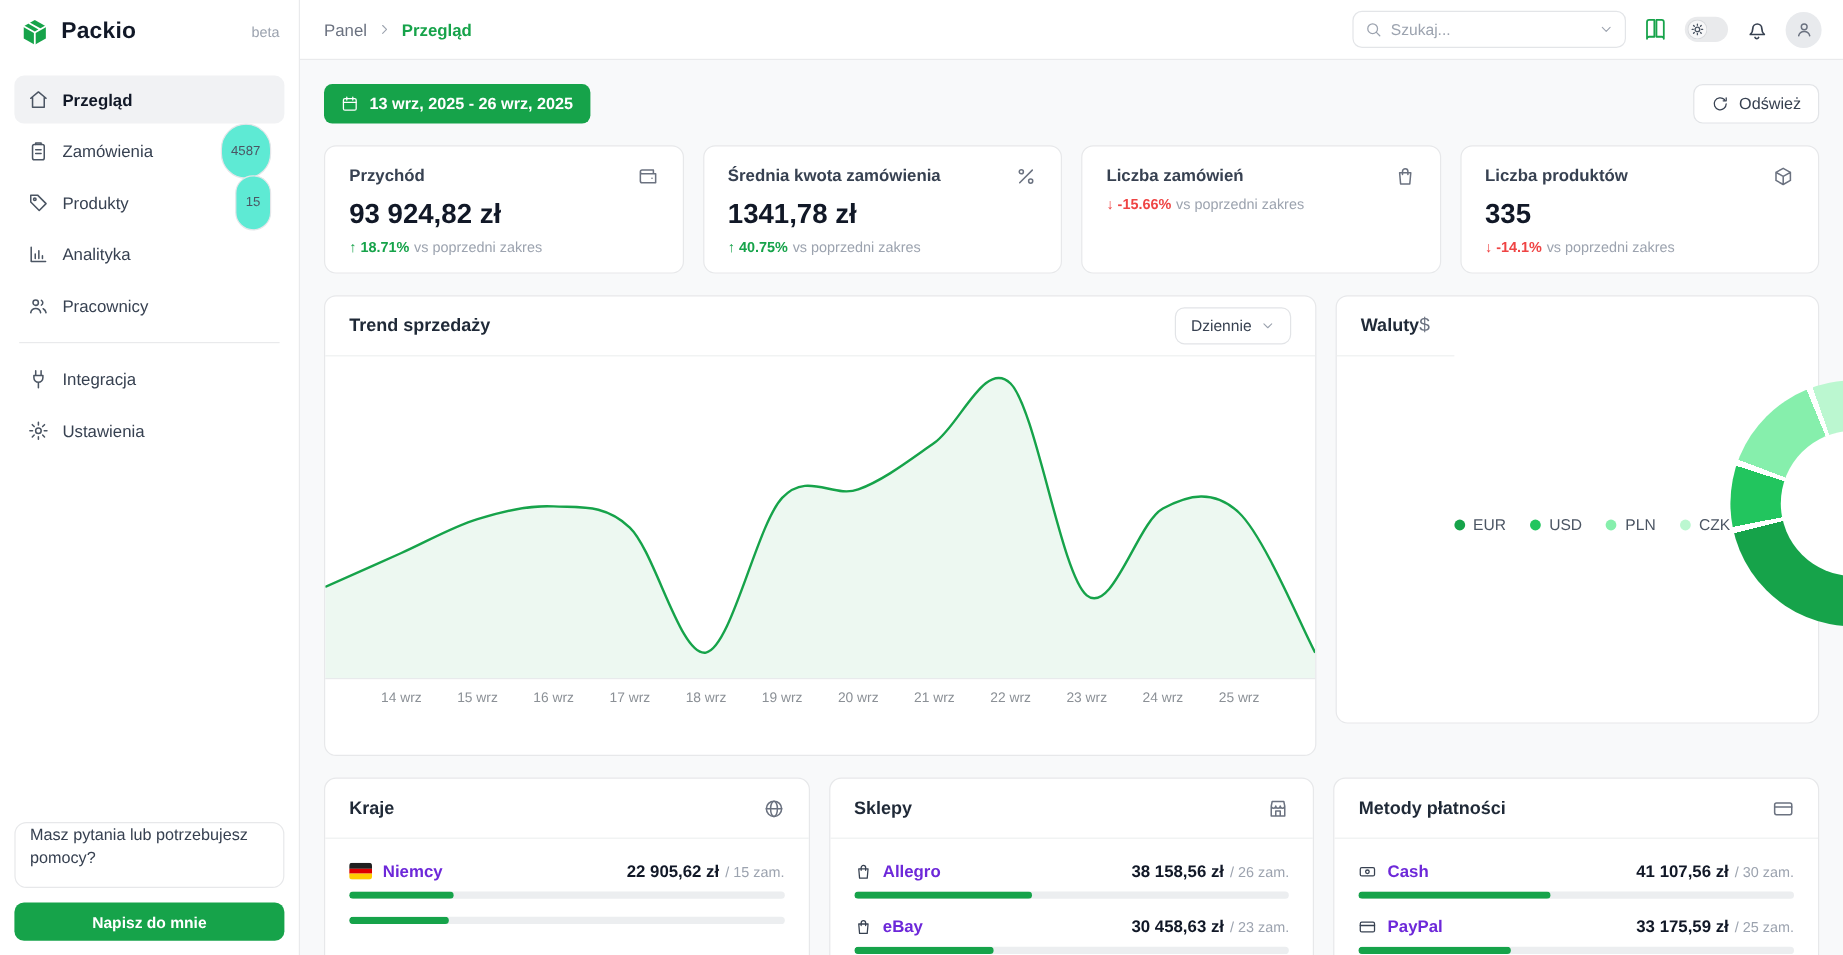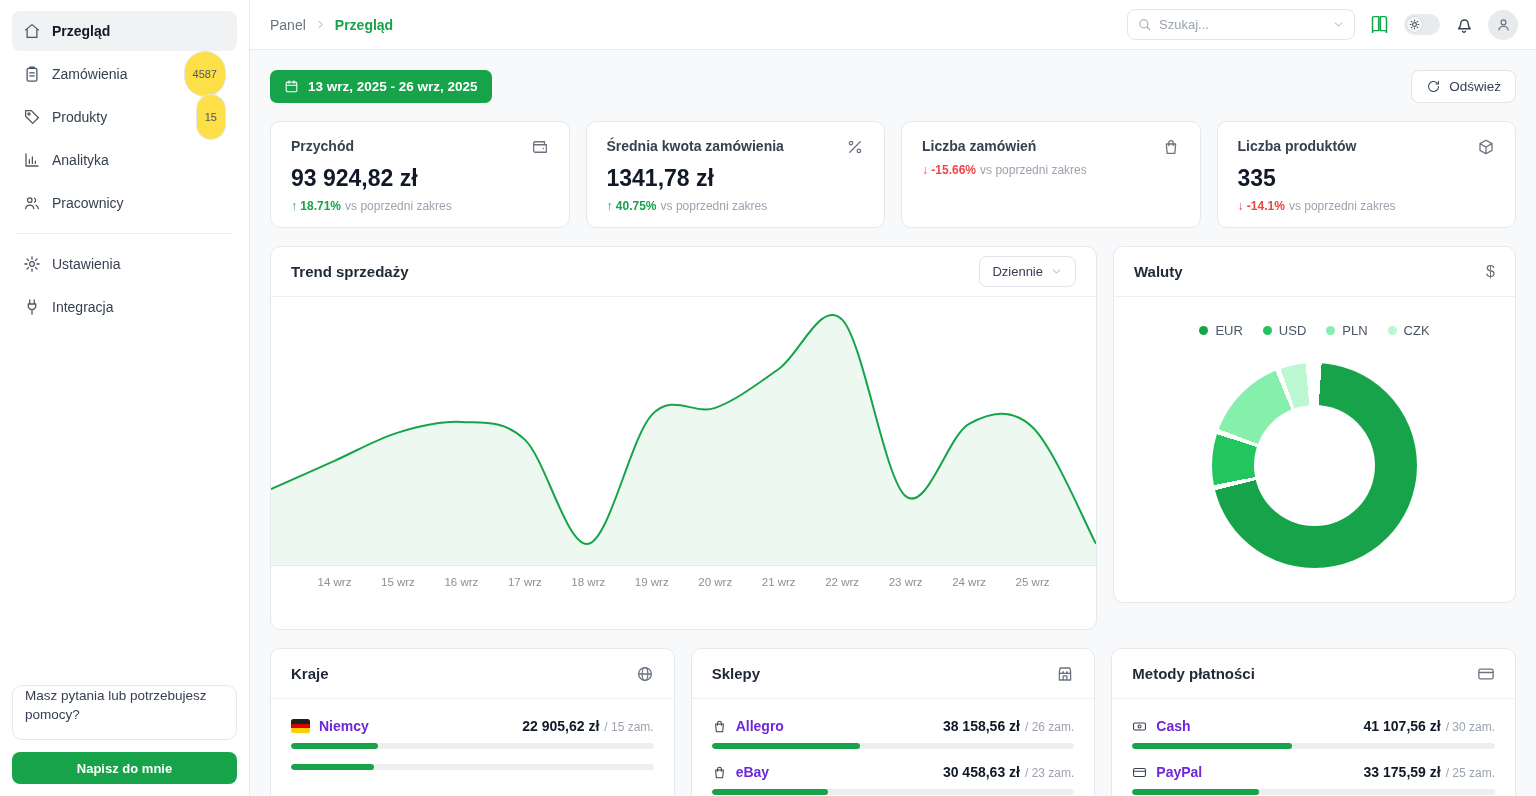--- a/index.html
+++ b/index.html
@@ -8,21 +8,21 @@
 
   
   .sidebar { width:250px; min-width:250px; background:#fff; border-right:1px solid #e9eaec; display:flex; flex-direction:column; height:796px; }
   .logo-row { display:flex; align-items:center; gap:9px; padding:14px 16px 12px 16px; }
   .logo-badge { margin-left:auto; font-size:12px; color:#9ca3af; }
   .logo-name { font-size:19px; font-weight:700; color:#111827; letter-spacing:.2px; }
   .nav { flex:1; padding-top:8px; }
   .nav-item { display:flex; align-items:center; gap:11px; height:40px; margin:3px 12px; padding:0 11px; border-radius:8px; font-size:14px; color:#374151; cursor:pointer; }
   .nav-item .ic { color:#4b5563; }
   .nav-item.active { background:#f1f2f4; font-weight:700; color:#111827; }
-  .nav-badge { margin-left:auto; font-size:11px; color:#4b5563; border:1px solid #e4e6e9; background:#fde047; border-radius:999px; padding:16px 8px; }
+  .nav-badge { margin-left:auto; font-size:11px; color:#4b5563; border:1px solid #e4e6e9; background:#5eead4; border-radius:999px; padding:16px 8px; }
   .nav-divider { height:1px; background:#e9eaec; margin:10px 16px; }
   .help-wrap { padding:12px; }
   .help-box { border:1px solid #e7e8ea; border-radius:10px; padding:0 12px 14px 12px; font-size:13.5px; color:#374151; line-height:1.45; }
   .help-btn { margin-top:12px; width:100%; height:32px; border:none; border-radius:8px; background:var(--accent,#16a34a); color:#fff; font-size:13px; font-weight:700; cursor:pointer; font-family:inherit; }
 
   
   .main { flex:1; display:flex; flex-direction:column; min-width:0; }
   .topbar { height:50px; min-height:50px; background:#fff; border-bottom:1px solid #e9eaec; display:flex; align-items:center; padding:0 18px 0 20px; }
   .crumbs { display:flex; align-items:center; gap:8px; font-size:14px; }
   .crumb-root { color:#6b7280; cursor:pointer; }
@@ -59,21 +59,21 @@
   .card-title { font-size:15px; font-weight:700; color:#1f2937; }
   .head-ic { color:#6b7280; }
 
   .trend-card { height:384px; display:flex; flex-direction:column; }
   .period-btn { display:flex; align-items:center; gap:7px; border:1px solid #e2e4e7; background:#fff; border-radius:8px; height:31px; padding:0 12px; font-size:13px; color:#374151; cursor:pointer; font-family:inherit; }
   .trend-body { position:relative; height:268px; overflow:hidden; }
   .trend-body svg { display:block; width:100%; height:100%; }
   .xlabels { position:relative; height:37px; border-top:1px solid #e8eaec; overflow:hidden; }
   .xlabels span { position:absolute; top:10px; transform:translateX(-50%); font-size:11.5px; color:#8b9096; white-space:nowrap; }
 
-  .cur-card { height:357px; display:flex; flex-direction:column; }
+  .cur-card { height:357px; display:flex; flex-direction:row; }
   .dollar-glyph { font-size:16px; color:#6b7280; font-weight:500; }
   .legend { display:flex; justify-content:center; gap:20px; margin-top:26px; }
   .legend-item { display:flex; align-items:center; gap:7px; font-size:13px; color:#4b5563; cursor:pointer; }
   .legend-dot { width:9px; height:9px; border-radius:50%; background:#ccc; }
   .donut-wrap { flex:1; display:flex; align-items:center; justify-content:center; }
   .donut { width:205px; height:205px; border-radius:50%; position:relative; margin-bottom:10px; }
   .donut::after { content:""; position:absolute; inset:42px; background:#fff; border-radius:50%; }
 
   .bottom-grid { display:grid; grid-template-columns:repeat(3,1fr); gap:16px; }
   .list-card { height:220px; }
@@ -95,20 +95,30 @@
   .ic svg { width:18px; height:18px; stroke:currentColor; fill:none; stroke-width:1.7; stroke-linecap:round; stroke-linejoin:round; }
   .ic.sm svg { width:15px; height:15px; }
   .ic.xs svg { width:13px; height:13px; }
 </style>
 </head>
 <body>
 
 <div class="app">
 
   <aside class="sidebar">
+    <div class="logo-row">
+      <span class="ic" style="color:var(--accent,#16a34a)">
+        <svg viewBox="0 0 24 24" style="width:26px;height:26px">
+            <path d="M12 2.5l8.5 4.8v9.4L12 21.5l-8.5-4.8V7.3z" fill="currentColor" stroke="none"></path>
+            <path d="M3.5 7.3l8.5 4.8 8.5-4.8M12 12.1v9.4M7.8 4.9l8.4 4.8" stroke="#fff" stroke-width="1.4"></path>
+          </svg>
+      </span>
+      <span class="logo-name">Packio</span>
+      <span class="logo-badge">beta</span>
+    </div>
 
     <nav class="nav">
       <div class="nav-item active">
         <span class="ic">
             <svg viewBox="0 0 24 24">
               <path d="M3.5 10.5L12 3.5l8.5 7M5.5 9v11.5h13V9"></path>
             </svg>
           </span>
         <span>Przegląd</span>
       </div>
@@ -146,33 +156,33 @@
               <circle cx="9" cy="8.3" r="3"></circle>
               <path d="M3.5 19.5c.5-3 2.7-4.8 5.5-4.8s5 1.8 5.5 4.8M15.3 5.7a3 3 0 0 1 0 5.3M17.3 15c1.6.8 2.8 2.3 3.2 4.5"></path>
             </svg>
           </span>
         <span>Pracownicy</span>
       </div>
       <div class="nav-divider"></div>
       <div class="nav-item">
         <span class="ic">
             <svg viewBox="0 0 24 24">
+              <path d="M9 2.5V8M15 2.5V8M7 8h10v2.5a5 5 0 0 1-5 5 5 5 0 0 1-5-5zM12 15.5v6"></path>
+            </svg>
+          </span>
+        <span>Integracja</span>
+      </div>
+      <div class="nav-item">
+        <span class="ic">
+            <svg viewBox="0 0 24 24">
               <circle cx="12" cy="12" r="3.1"></circle>
               <path d="M12 2.5v3M12 18.5v3M2.5 12h3M18.5 12h3M5.2 5.2l2.1 2.1M16.7 16.7l2.1 2.1M18.8 5.2l-2.1 2.1M7.3 16.7l-2.1 2.1"></path>
             </svg>
           </span>
         <span>Ustawienia</span>
-      </div>
-      <div class="nav-item">
-        <span class="ic">
-            <svg viewBox="0 0 24 24">
-              <path d="M9 2.5V8M15 2.5V8M7 8h10v2.5a5 5 0 0 1-5 5 5 5 0 0 1-5-5zM12 15.5v6"></path>
-            </svg>
-          </span>
-        <span>Integracja</span>
       </div>
     </nav>
 
     <div class="help-wrap">
       <div class="help-box">Masz pytania lub potrzebujesz pomocy?</div>
       <button class="help-btn">Napisz do mnie</button>
     </div>
   </aside>
 
   <div class="main">

